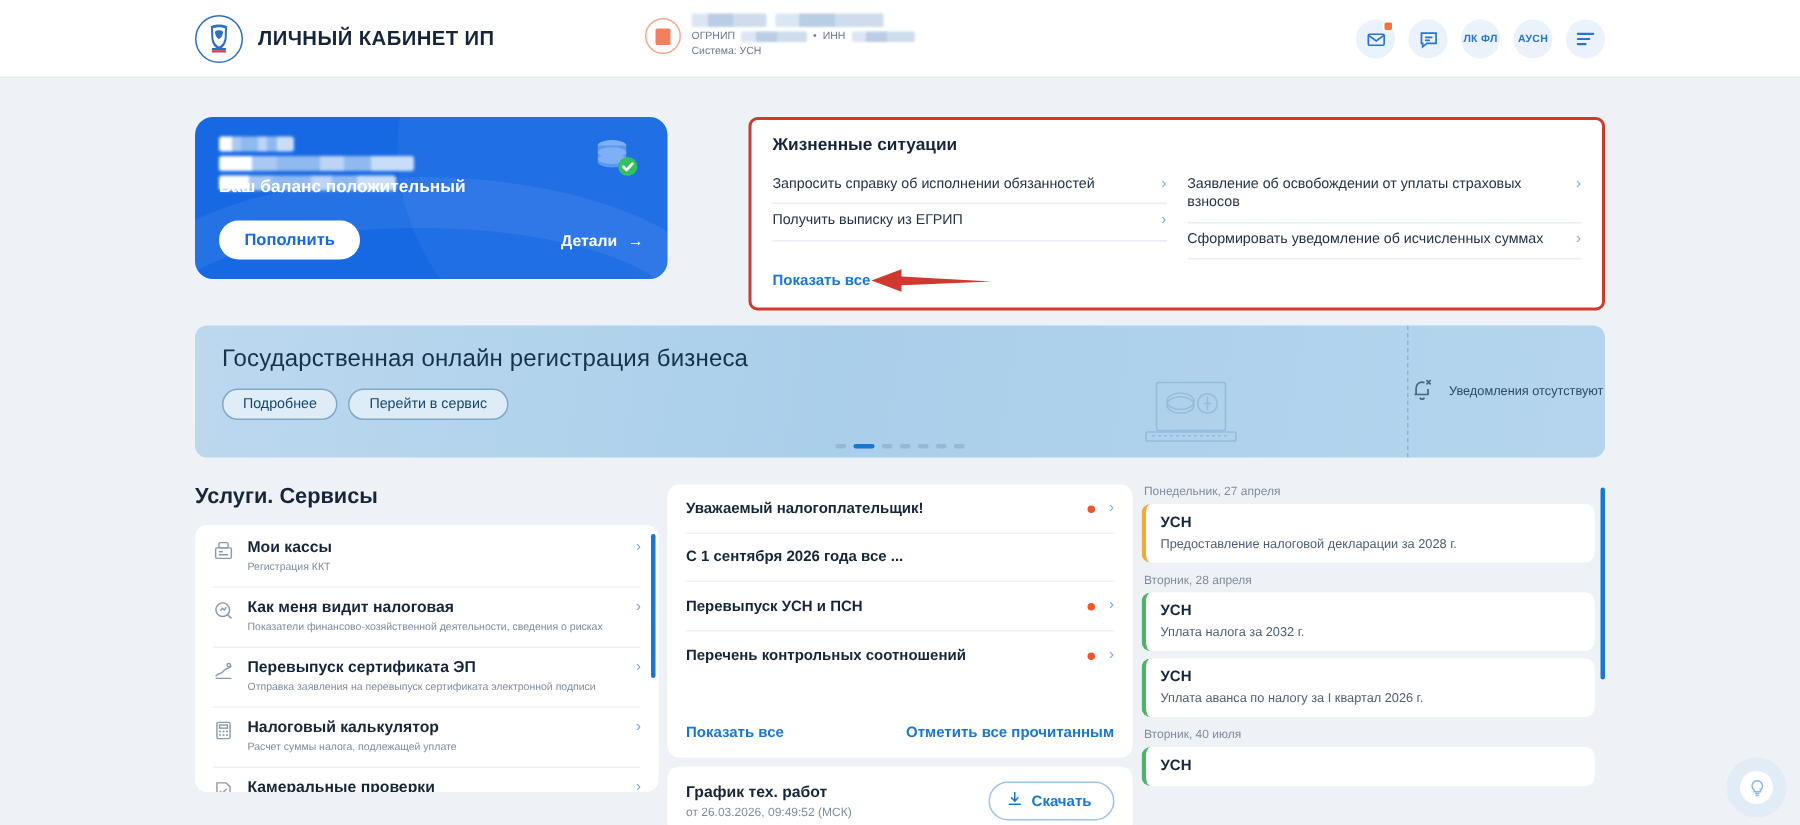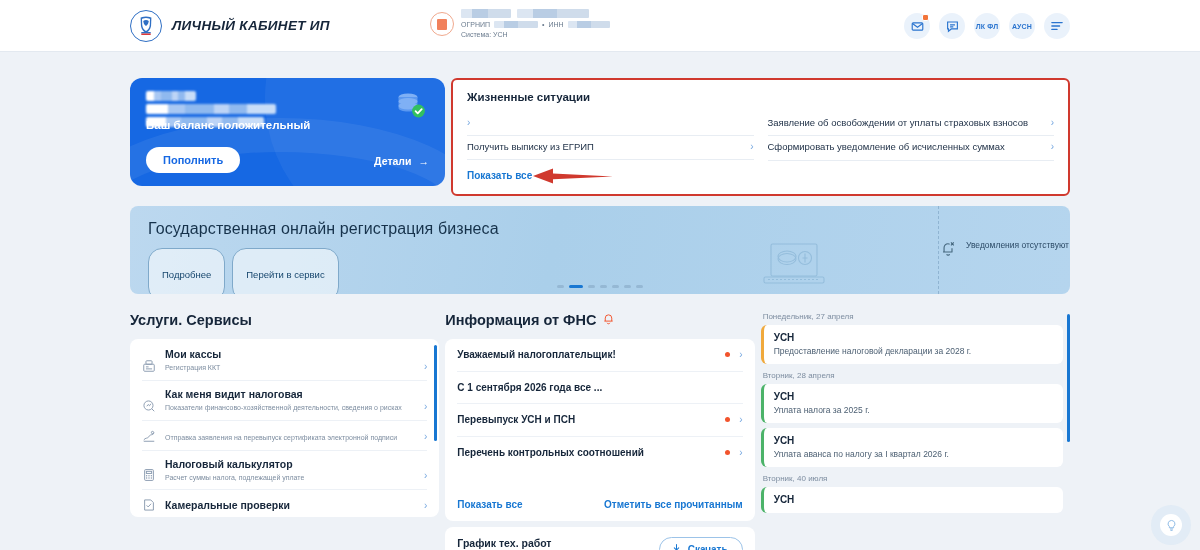--- a/index.html
+++ b/index.html
@@ -19,21 +19,21 @@
     background: #ffffff;
     display: flex;
     align-items: center;
     position: relative;
     border-bottom: 1px solid #e3e9f0;
   }
   .hdr-inner {
     width: 940px; margin: 0 auto; display: flex; align-items: center;
     height: 100%; position: relative;
   }
-  .brand { display: flex; align-items: center; gap: 10px; font-style: italic; }
+  .brand { display: flex; align-items: center; gap: 10px; }
   .emblem {
     width: 32px; height: 32px; border-radius: 50%;
     border: 1.5px solid #2f6fc4;
     background: #fff;
     display: flex; align-items: center; justify-content: center;
     overflow: hidden; flex: none;
   }
   .brand-title {
     font-size: 13.5px; font-weight: bold; letter-spacing: .3px; color: #16263a;
   }
@@ -110,21 +110,21 @@
   }
   .bal-details {
     position: absolute; right: 16px; bottom: 19px; font-size: 10.5px; font-weight: bold;
     display: flex; align-items: center; gap: 7px; cursor: pointer; color: #fff;
   }
   .coin-wrap { position: absolute; right: 18px; top: 12px; width: 34px; height: 32px; }
 
   
   .life-panel {
     flex: 1; background: #fff; border-radius: 6px; border: 2px solid #d0392e;
-    padding: 11px 14px 12px 14px; position: relative;
+    padding: 11px 14px 12px 14px; position: relative; margin-left: 48px;
   }
   .life-title { font-size: 11.5px; font-weight: bold; margin-bottom: 9px; color: #16263a; }
   .life-grid { display: flex; gap: 14px; }
   .life-col { flex: 1; }
   .life-item {
     display: flex; align-items: flex-start; justify-content: space-between;
     border-bottom: 1px solid #e8edf3; padding: 5px 0 6px 0; gap: 6px; cursor: pointer;
   }
   .life-item span.t { font-size: 9.5px; line-height: 1.3; color: #223349; }
   .chev { color: #77a8e0; font-size: 10px; flex: none; line-height: 1.2; }
@@ -141,53 +141,53 @@
     overflow: hidden; display: flex;
   }
   .banner-main { flex: 1; padding: 14px 18px; position: relative; }
   .banner-h { font-size: 16px; color: #16324b; letter-spacing: .1px; }
   .banner-p {
     font-size: 8.5px; color: #2a465e; line-height: 1.45; margin-top: 6px; max-width: 515px;
   }
   .banner-btns { display: flex; gap: 7px; margin-top: 10px; }
   .bn-btn {
     border: 1px solid #7fa9ca; background: rgba(255,255,255,.55); color: #16466d;
-    border-radius: 14px; padding: 20px 13px; font-size: 9.5px; cursor: pointer;
+    border-radius: 14px; padding: 4px 13px; font-size: 9.5px; cursor: pointer;
     font-family: inherit;
   }
   .banner-art {
     position: absolute; right: 112px; bottom: 6px; width: 64px; height: 46px; opacity: .5;
   }
   .banner-notify {
     width: 132px; border-left: 1.5px dashed #8fb4d2;
     display: flex; flex-direction: column; align-items: center; justify-content: center; gap: 0;
     position: relative;
   }
-  .notify-inner { display: flex; align-items: flex-start; gap: 9px; }
+  .notify-inner { display: flex; align-items: center; gap: 9px; }
   .notify-text { font-size: 8.5px; color: #2b4a66; line-height: 1.4; text-align: center; }
   .dots { display: flex; gap: 5px; justify-content: center; position: absolute; bottom: 6px;
     left: 0; right: 0; }
   .dot { width: 7px; height: 3px; border-radius: 2px; background: #95b8d4; }
   .dot.on { width: 14px; background: #1877d2; }
 
   
   .cols { display: flex; gap: 6px; margin-top: 18px; }
   .col { flex: 1; min-width: 0; }
   .col-title {
     font-size: 14.5px; font-weight: bold; color: #16263a; margin-bottom: 11px;
     display: flex; align-items: center; gap: 6px;
   }
   .card {
     background: #fff; border-radius: 8px; position: relative; overflow: hidden;
   }
 
   
   .svc-card { height: 178px; padding: 2px 12px 0 12px; overflow: hidden; }
   .svc-item {
-    display: flex; align-items: flex-end; gap: 9px; padding: 7px 0 7px 0;
+    display: flex; align-items: flex-start; gap: 9px; padding: 7px 0 7px 0;
     border-bottom: 1px solid #edf1f6; cursor: pointer;
   }
   .svc-ico { width: 14px; height: 14px; flex: none; margin-top: 1px; color: #8a9bb0; }
   .svc-body { flex: 1; min-width: 0; }
   .svc-t { font-size: 10.5px; font-weight: bold; color: #16263a; line-height: 1.25; }
   .svc-s { font-size: 7px; color: #7d8da0; line-height: 1.4; margin-top: 2px; }
   .scroll-thumb {
     position: absolute; right: 2px; top: 6px; width: 3px; height: 96px;
     border-radius: 2px; background: #1877d2;
   }
@@ -345,20 +345,21 @@
         <span>→</span>
       </span>
     </div>
 
     <div class="life-panel">
       <div class="life-title">Жизненные ситуации</div>
 
       <div class="life-grid">
         <div class="life-col">
           <div class="life-item">
+            <span class="t">Запросить справку об исполнении обязанностей</span>
             <span class="chev">›</span>
           </div>
           <div class="life-item">
             <span class="t">Получить выписку из ЕГРИП</span>
             <span class="chev">›</span>
           </div>
         </div>
         <div class="life-col">
           <div class="life-item">
             <span class="t">Заявление об освобождении от уплаты страховых взносов</span>
@@ -463,20 +464,21 @@
 
         <div class="svc-item">
           <span class="svc-ico">
             <svg width="14" height="14" viewBox="0 0 16 16" fill="none" stroke="currentColor" stroke-width="1.1">
               <path d="M2 12.5c2-3 4-1 6-4s4-1 6-4"></path>
                   <path d="M2 14h12"></path>
                   <circle cx="12" cy="4" r="1.3"></circle>
             </svg>
           </span>
           <span class="svc-body">
+            <span class="svc-t" style="display:block">Перевыпуск сертификата ЭП</span>
             <span class="svc-s" style="display:block">Отправка заявления на перевыпуск сертификата электронной подписи</span>
           </span>
           <span class="chev">›</span>
         </div>
 
         <div class="svc-item">
           <span class="svc-ico">
             <svg width="14" height="14" viewBox="0 0 16 16" fill="none" stroke="currentColor" stroke-width="1.1">
               <rect x="3" y="1.8" width="10" height="12.4" rx="1.2"></rect>
                   <rect x="5" y="3.8" width="6" height="2.4"></rect>
@@ -502,28 +504,20 @@
 
           </span>
           <span class="chev">›</span>
         </div>
 
         <span class="scroll-thumb"></span>
       </div>
     </div>
 
     <div class="col">
-      <div class="col-title">
-        <span>Информация от ФНС</span>
-        <span>
-          <svg width="13" height="13" viewBox="0 0 16 16" fill="none" stroke="#f2542d" stroke-width="1.2">
-            <path d="M4 11.2V7.5a4 4 0 0 1 8 0v3.7M2.9 11.2h10.2M6.3 13.3a1.8 1.8 0 0 0 3.4 0"></path>
-          </svg>
-        </span>
-      </div>
 
       <div class="card fns-card">
         <div class="fns-list">
           <div class="fns-item">
             <span class="fns-t">Уважаемый налогоплательщик!</span>
             <span class="fns-right">
               <span class="unread"></span>
               <span class="chev">›</span>
             </span>
           </div>
@@ -576,21 +570,21 @@
 
         <div class="ev-day">Понедельник, 27 апреля</div>
         <div class="ev-item">
           <div class="ev-tag">УСН</div>
           <div class="ev-desc">Предоставление налоговой декларации за 2028 г.</div>
         </div>
 
         <div class="ev-day gap">Вторник, 28 апреля</div>
         <div class="ev-item green">
           <div class="ev-tag">УСН</div>
-          <div class="ev-desc">Уплата налога за 2025 г.</div>
+          <div class="ev-desc">Уплата налога за 2032 г.</div>
         </div>
         <div class="ev-item green">
           <div class="ev-tag">УСН</div>
           <div class="ev-desc">Уплата аванса по налогу за I квартал 2026 г.</div>
         </div>
 
         <div class="ev-day gap">Вторник, 40 июля</div>
         <div class="ev-item green">
           <div class="ev-tag">УСН</div>
         </div>

